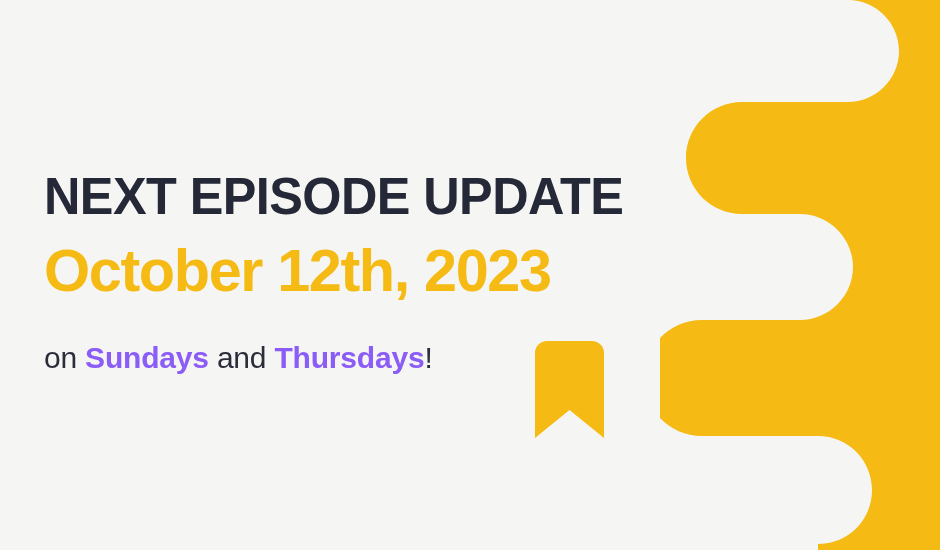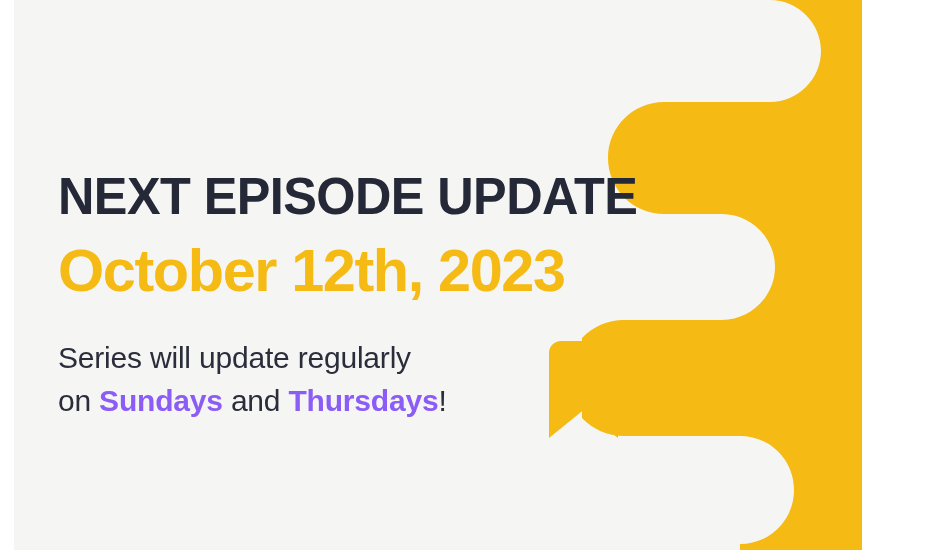--- a/index.html
+++ b/index.html
@@ -6,25 +6,24 @@
     margin: 0;
     padding: 0;
   }
   body {
     font-family: "Liberation Sans", sans-serif;
     background: #ffffff;
   }
 
   #banner {
     position: relative;
-    width: 848px;
+    width: 940px;
     height: 550px;
     overflow: hidden;
     background: #F5F5F4;
-    margin-left: 14px;
   }
 
   
   #wave-decoration {
     position: absolute;
     top: 0;
     right: 0;
     width: 280px;
     height: 550px;
     pointer-events: none;
@@ -142,21 +141,20 @@
     </svg>
   </div>
 
   <div id="content">
 
     <h1 id="headline">NEXT EPISODE UPDATE</h1>
 
     <div id="date-line">October 12th, 2023</div>
 
     <p id="subtitle">
-      <span class="line">Series will update regularly</span>
       <span class="line"><span>on </span><span class="strong">Sundays</span><span> and </span><span class="strong">Thursdays</span><span>!</span></span>
     </p>
 
   </div>
 
   <div id="bookmark-icon">
     <svg viewBox="0 0 69 97" xmlns="http://www.w3.org/2000/svg" aria-hidden="true">
       <path fill="#F5BA13" d="
         M 0 12
         A 12 12 0 0 1 12 0

